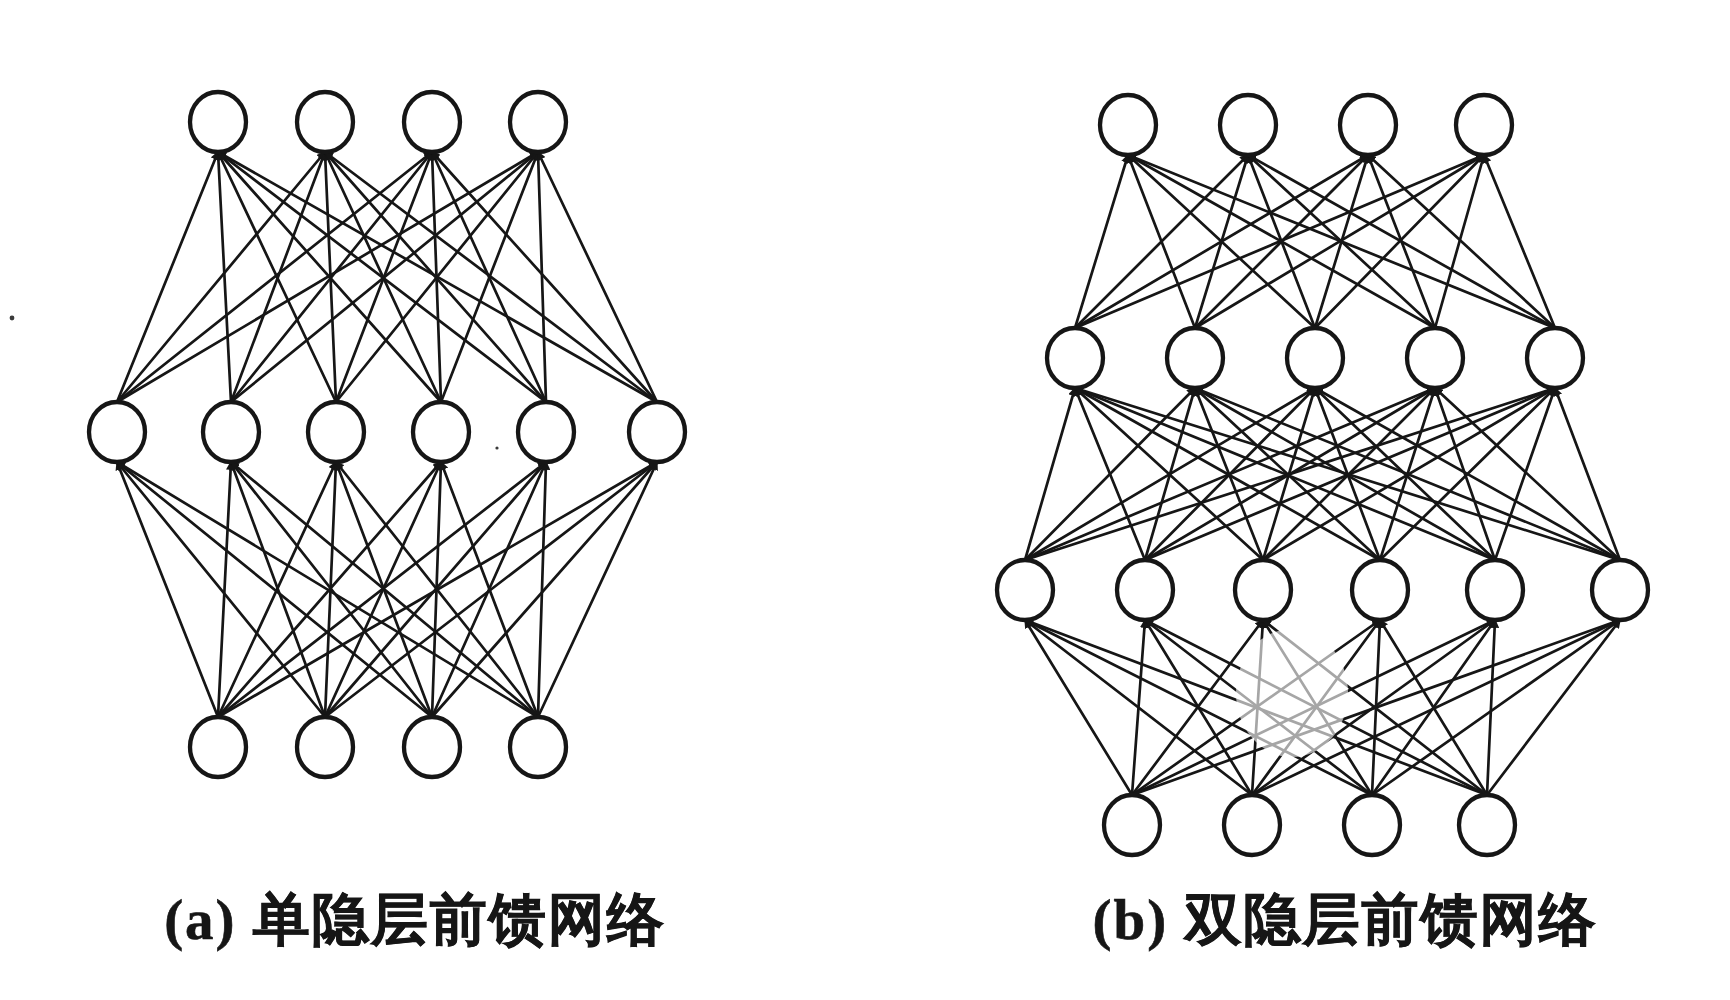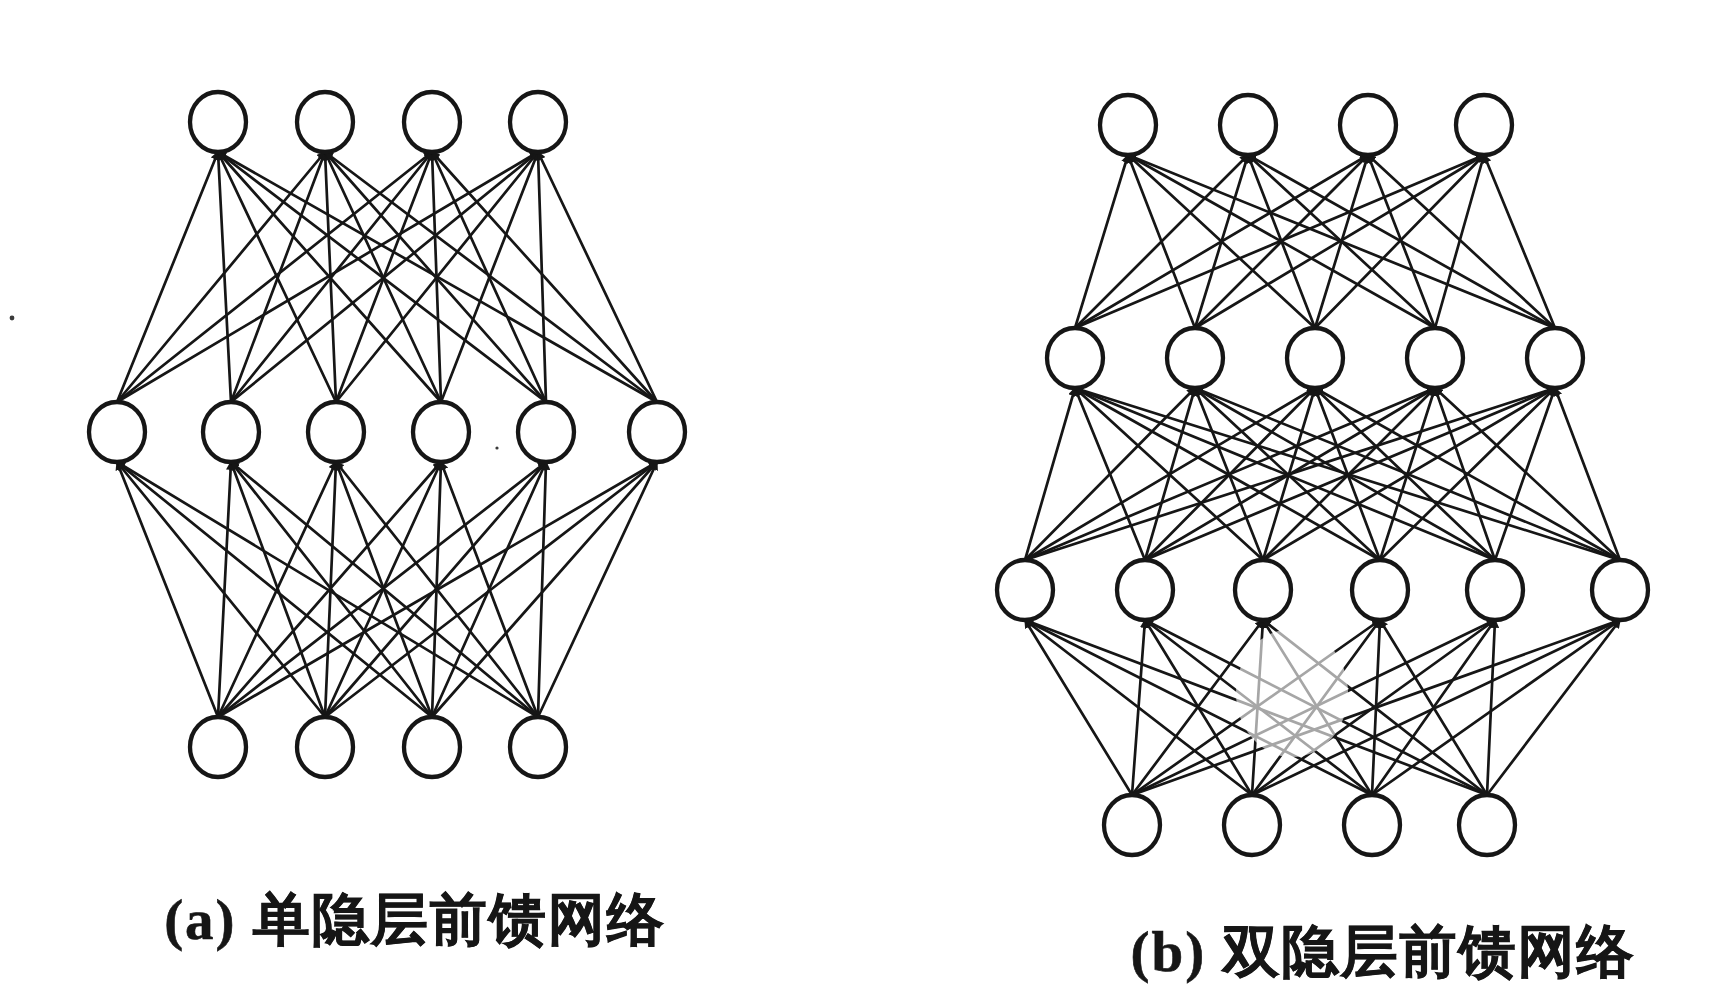--- a/index.html
+++ b/index.html
@@ -221,14 +221,14 @@
             <ellipse cx="1372" cy="825" rx="28" ry="30" fill="#ffffff" stroke="#161616" stroke-width="4.3"></ellipse>
             <ellipse cx="1487" cy="825" rx="28" ry="30" fill="#ffffff" stroke="#161616" stroke-width="4.3"></ellipse>
           </g>
         </g>
         <circle cx="12" cy="318" r="2.4" fill="#3a3a3a"></circle>
         <circle cx="497" cy="448" r="1.6" fill="#3a3a3a"></circle>
       </g>
   </svg>
 
   <div class="caption" style="left: 415px; top: 882px;">(a) 单隐层前馈网络</div>
-  <div class="caption" style="left: 1383px; top: 882px; margin-top: 32px;">(b) 双隐层前馈网络</div>
+  <div class="caption" style="left: 1345px; top: 882px;">(b) 双隐层前馈网络</div>
 </div>
 
 </body></html>

